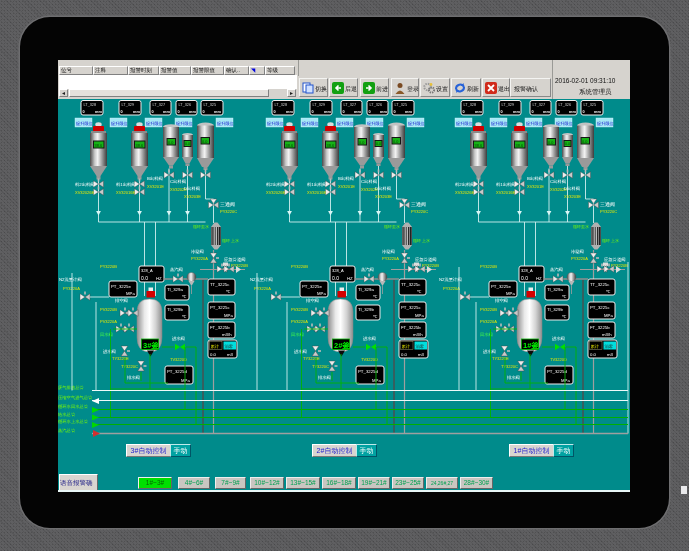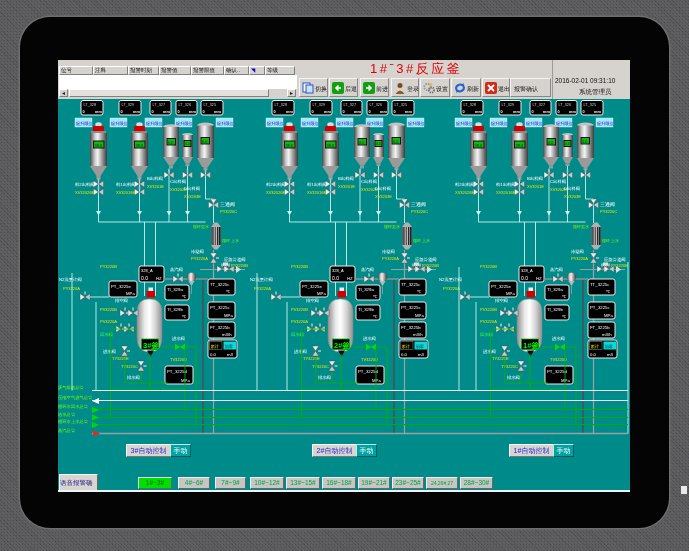--- a/index.html
+++ b/index.html
@@ -62,23 +62,20 @@
         <div style="width:16px;color:#0000dd">◥</div>
           <div style="width:30px">等级</div>
       </div>
       <div id="alist"></div>
       <div id="ascr">
         <div class="sbtn" style="left:0">◂</div>
         <div id="athumb"></div>
         <div class="sbtn" style="left:228px">▸</div>
       </div>
     </div>
-    <div id="title">
-        <span>1#ˉ3#反应釜</span>
-      </div>
     <div id="tools">
       <div class="tb" style="left:1px;width:29px">
           <i><svg width="12" height="12">
               <rect x="1" y="1" width="7" height="9" fill="#fff" stroke="#2255cc"></rect>
               <rect x="4" y="3" width="7" height="8" fill="#cfe0ff" stroke="#2255cc"></rect>
             </svg></i>
           <b>切换</b>
         </div>
       <div class="tb" style="left:31px;width:29px">
           <i><svg width="12" height="12">

